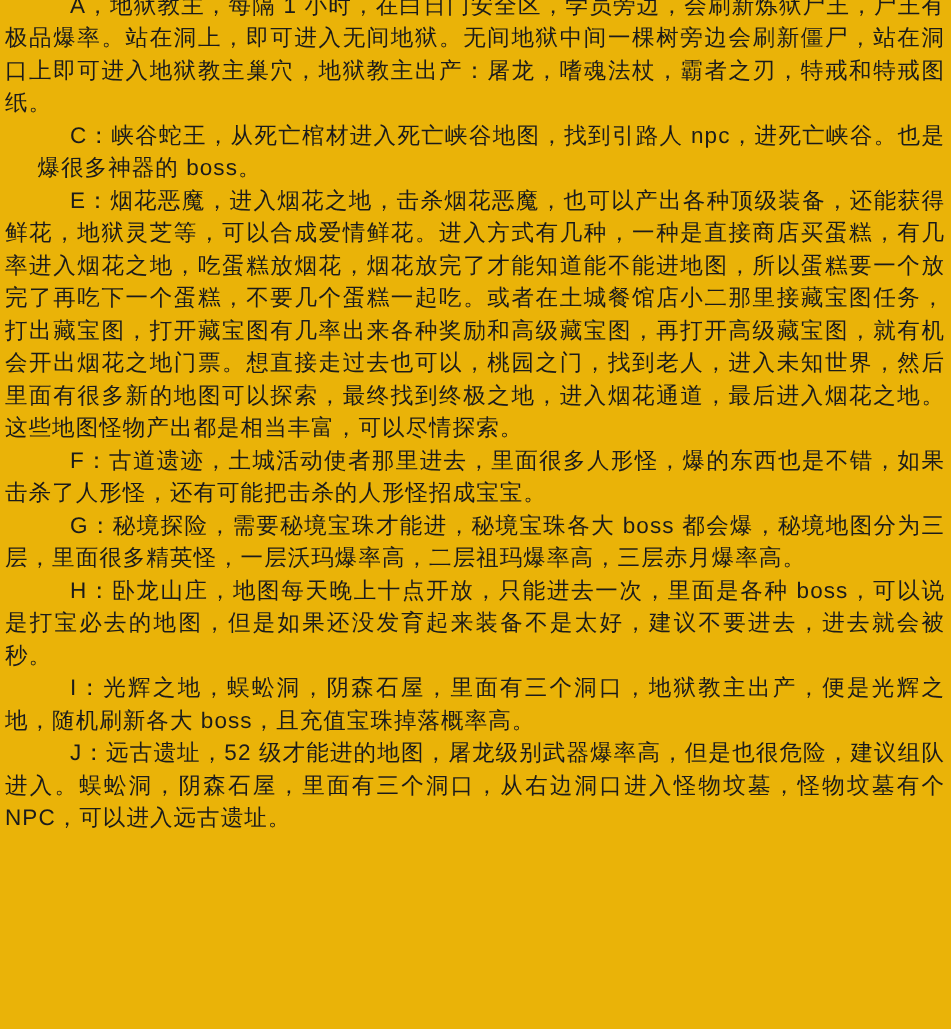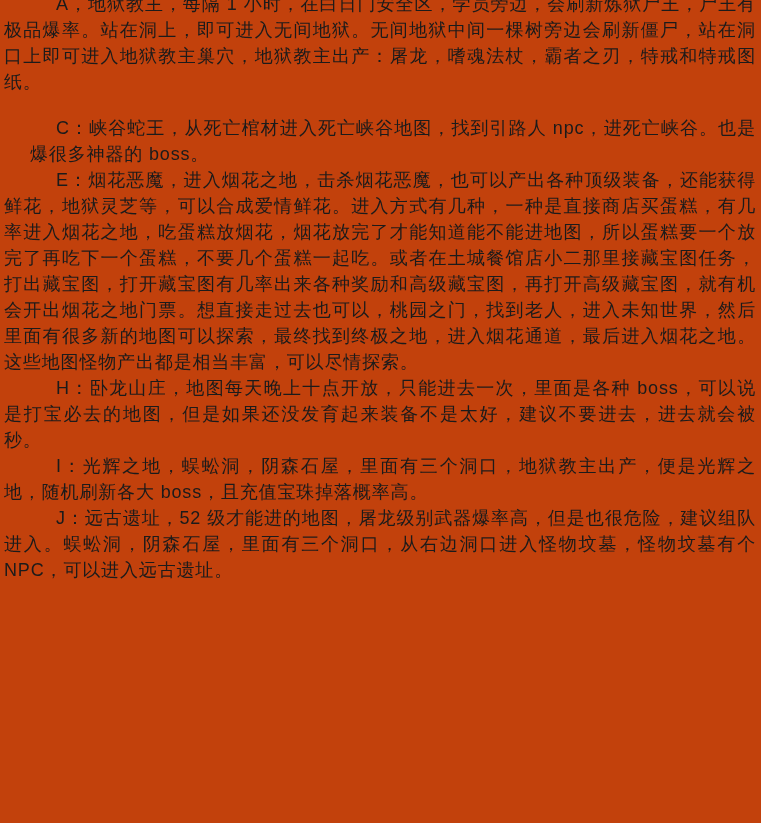--- a/index.html
+++ b/index.html
@@ -9,49 +9,50 @@
   body {
     width: 761px;
     height: 823px;
     background: #ffffff;
     overflow: hidden;
     font-family: "Liberation Sans", "DejaVu Sans", sans-serif;
   }
   .page {
     width: 761px;
     height: 823px;
-    background: #c2410c;
+    background: #eab308;
     overflow: hidden;
   }
   .content {
     margin-top: -9px;            
     padding: 0 5px 0 4px;
     font-size: 18px;
     line-height: 26px;
     letter-spacing: 0.85px;
     color: #1b1b1b;
     text-align: justify;
   }
   .para {
     margin: 0;
     padding: 0;
     text-indent: 52px;           
   }
   
   .para-hang {
     padding-left: 26px;
     text-indent: 26px;
-    margin-top: 20px;
   }
 </style>
 </head>
 <body>
 
 <div class="page">
   <div class="content">
     <p class="para">A，地狱教主，每隔 1 小时，在白日门安全区，学员旁边，会刷新炼狱尸王，尸王有极品爆率。站在洞上，即可进入无间地狱。无间地狱中间一棵树旁边会刷新僵尸，站在洞口上即可进入地狱教主巢穴，地狱教主出产：屠龙，嗜魂法杖，霸者之刃，特戒和特戒图纸。</p>
     <p class="para para-hang">C：峡谷蛇王，从死亡棺材进入死亡峡谷地图，找到引路人 npc，进死亡峡谷。也是爆很多神器的 boss。</p>
     <p class="para">E：烟花恶魔，进入烟花之地，击杀烟花恶魔，也可以产出各种顶级装备，还能获得鲜花，地狱灵芝等，可以合成爱情鲜花。进入方式有几种，一种是直接商店买蛋糕，有几率进入烟花之地，吃蛋糕放烟花，烟花放完了才能知道能不能进地图，所以蛋糕要一个放完了再吃下一个蛋糕，不要几个蛋糕一起吃。或者在土城餐馆店小二那里接藏宝图任务，打出藏宝图，打开藏宝图有几率出来各种奖励和高级藏宝图，再打开高级藏宝图，就有机会开出烟花之地门票。想直接走过去也可以，桃园之门，找到老人，进入未知世界，然后里面有很多新的地图可以探索，最终找到终极之地，进入烟花通道，最后进入烟花之地。这些地图怪物产出都是相当丰富，可以尽情探索。</p>
+    <p class="para">F：古道遗迹，土城活动使者那里进去，里面很多人形怪，爆的东西也是不错，如果击杀了人形怪，还有可能把击杀的人形怪招成宝宝。</p>
+    <p class="para">G：秘境探险，需要秘境宝珠才能进，秘境宝珠各大 boss 都会爆，秘境地图分为三层，里面很多精英怪，一层沃玛爆率高，二层祖玛爆率高，三层赤月爆率高。</p>
     <p class="para">H：卧龙山庄，地图每天晚上十点开放，只能进去一次，里面是各种 boss，可以说是打宝必去的地图，但是如果还没发育起来装备不是太好，建议不要进去，进去就会被秒。</p>
     <p class="para">I：光辉之地，蜈蚣洞，阴森石屋，里面有三个洞口，地狱教主出产，便是光辉之地，随机刷新各大 boss，且充值宝珠掉落概率高。</p>
     <p class="para">J：远古遗址，52 级才能进的地图，屠龙级别武器爆率高，但是也很危险，建议组队进入。蜈蚣洞，阴森石屋，里面有三个洞口，从右边洞口进入怪物坟墓，怪物坟墓有个 NPC，可以进入远古遗址。</p>
   </div>
 </div>
 
 </body></html>

